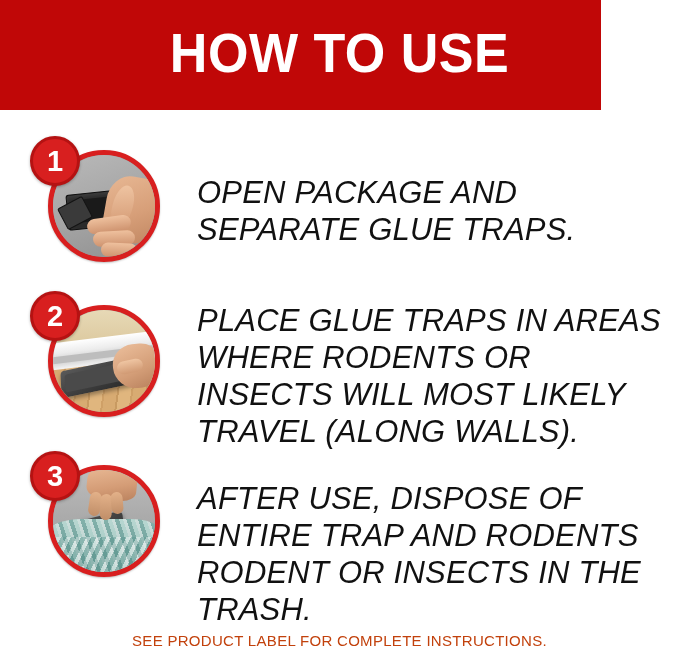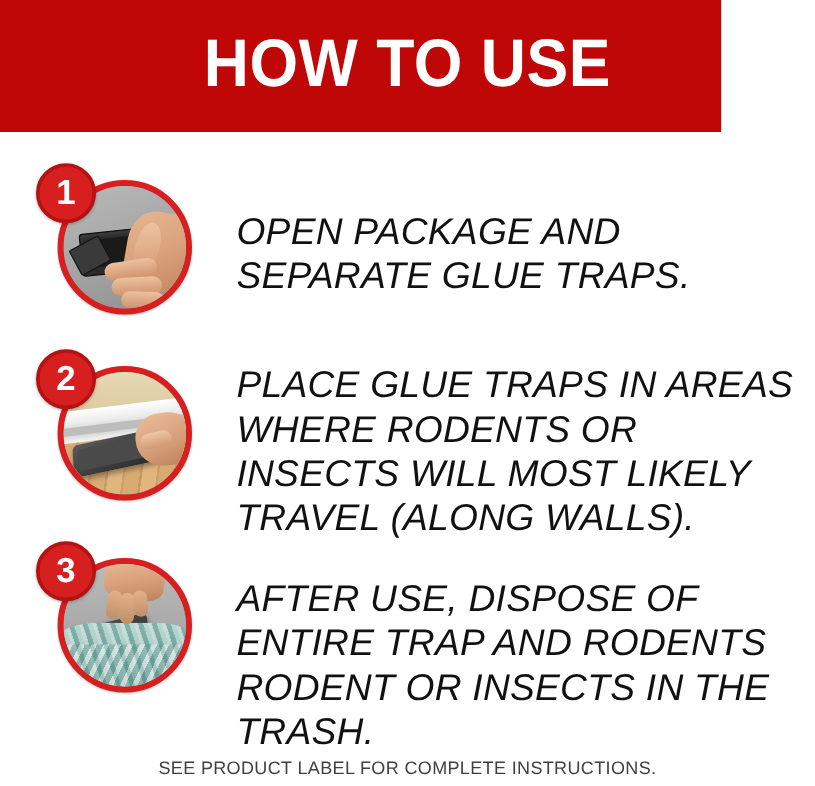--- a/index.html
+++ b/index.html
@@ -291,21 +291,21 @@
   .step-2 .step-text { top: 7px; }
   .step-3 .step-text { top: 25px; }
 
   
   .footer-note {
     position: absolute;
     left: 0;
     top: 632px;
     width: 679px;
     text-align: center;
-    color: #404040;
+    color: #c2410c;
     font-family: "Liberation Sans Narrow", "Liberation Sans", sans-serif;
     font-size: 15px;
     letter-spacing: 0.3px;
   }
 </style>
 </head>
 <body>
 
 <div class="page">
 

